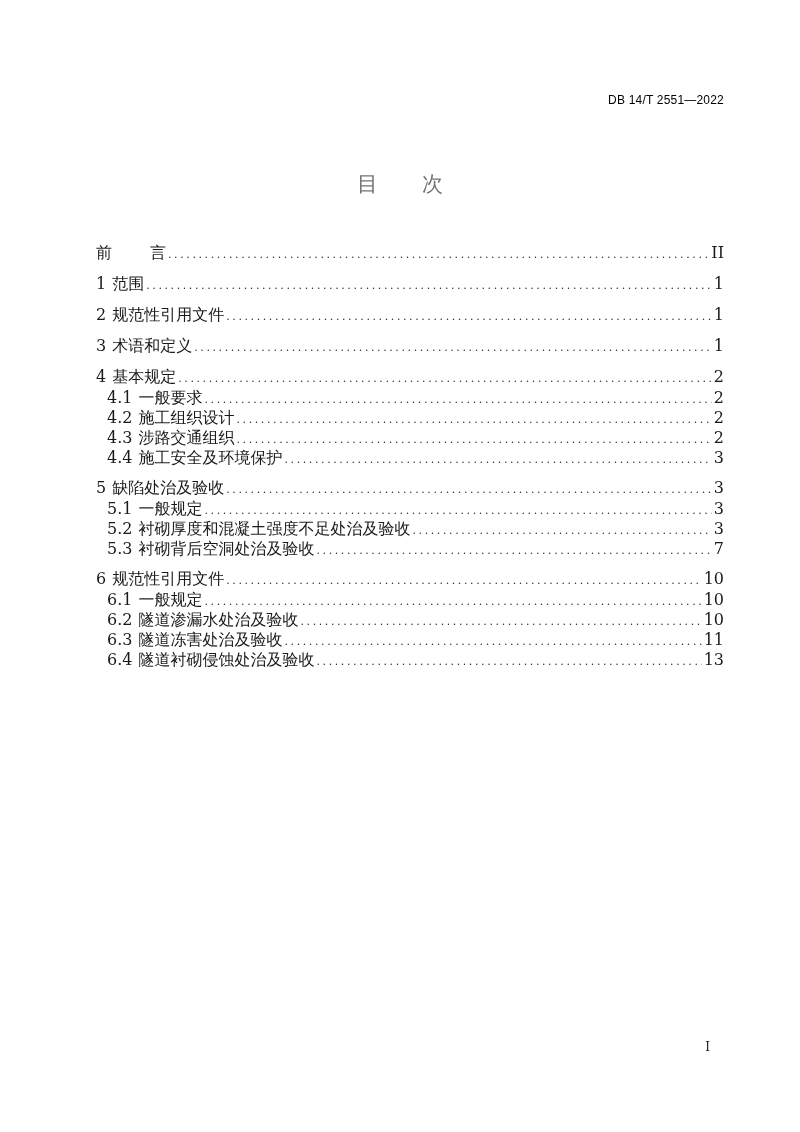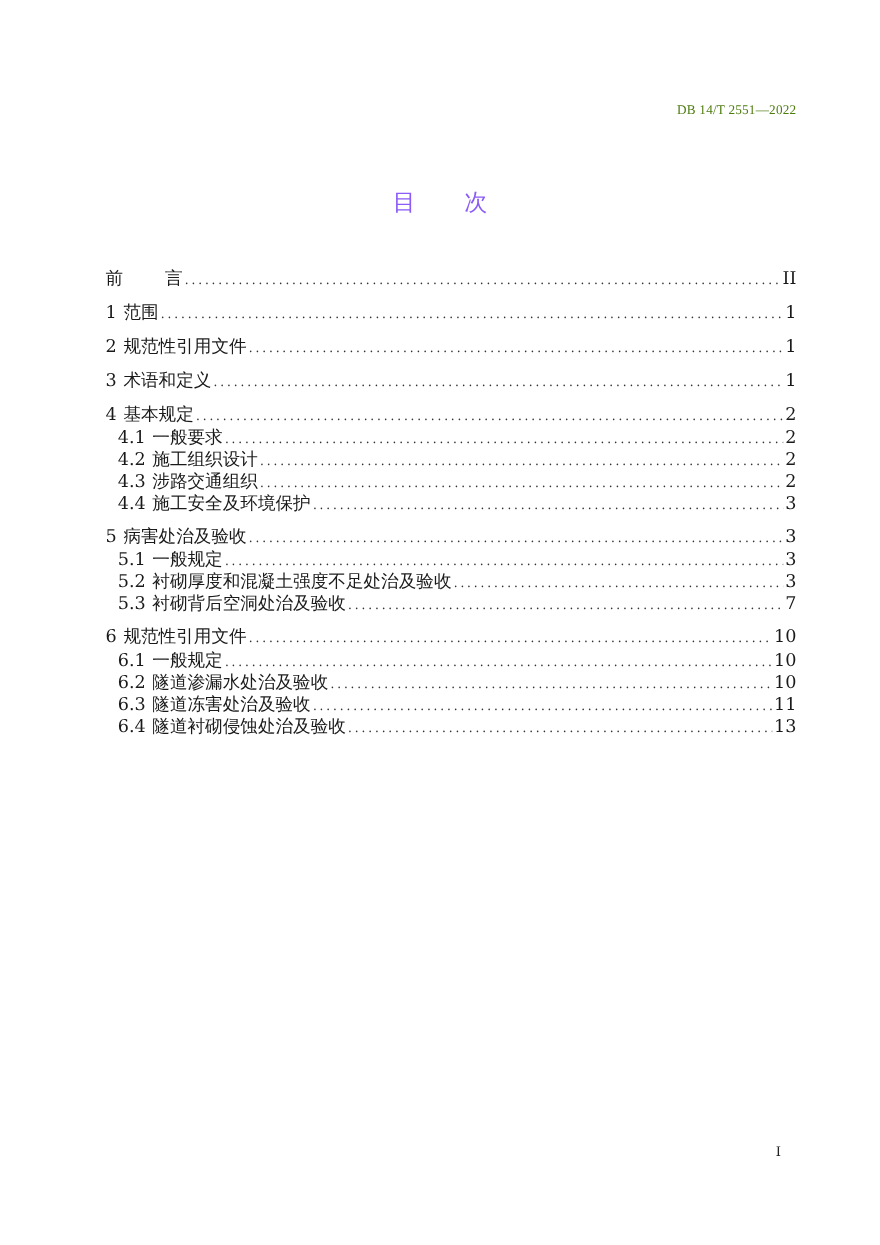--- a/index.html
+++ b/index.html
@@ -12,34 +12,34 @@
       height: 1132px;
       position: relative;
       overflow: hidden;
       font-family: "DejaVu Serif", "Liberation Serif", serif;
       color: #1a1a1a;
     }
     .doc-code {
       position: absolute;
       top: 93px;
       right: 76px;
-      font-family: Liberation Serif, serif;
+      font-family: Liberation Sans, sans-serif;
       font-size: 12px;
       letter-spacing: 0.2px;
-      color: #4d7c0f;
+      color: #000000;
     }
     .toc-title {
       position: absolute;
       top: 170px;
       left: 0;
       width: 800px;
       text-align: center;
       font-family: "DejaVu Sans", "Liberation Sans", sans-serif;
       font-size: 21px;
-      color: #8b5cf6;
+      color: #737373;
     }
     .toc-title span {
       display: inline-block;
     }
     .toc-title .gap {
       width: 44px;
     }
     .toc {
       position: absolute;
       top: 243px;
@@ -154,21 +154,21 @@
     <span class="toc-leader"></span>
     <span class="toc-page">2</span>
   </div>
   <div class="toc-row level2">
     <span class="toc-label"><span class="num">4.4</span><span>施工安全及环境保护</span></span>
     <span class="toc-leader"></span>
     <span class="toc-page">3</span>
   </div>
 
   <div class="toc-row level1">
-    <span class="toc-label"><span class="num">5</span><span>病害处治及验收</span></span>
+    <span class="toc-label"><span class="num">5</span><span>缺陷处治及验收</span></span>
     <span class="toc-leader"></span>
     <span class="toc-page">3</span>
   </div>
   <div class="toc-row level2">
     <span class="toc-label"><span class="num">5.1</span><span>一般规定</span></span>
     <span class="toc-leader"></span>
     <span class="toc-page">3</span>
   </div>
   <div class="toc-row level2">
     <span class="toc-label"><span class="num">5.2</span><span>衬砌厚度和混凝土强度不足处治及验收</span></span>

